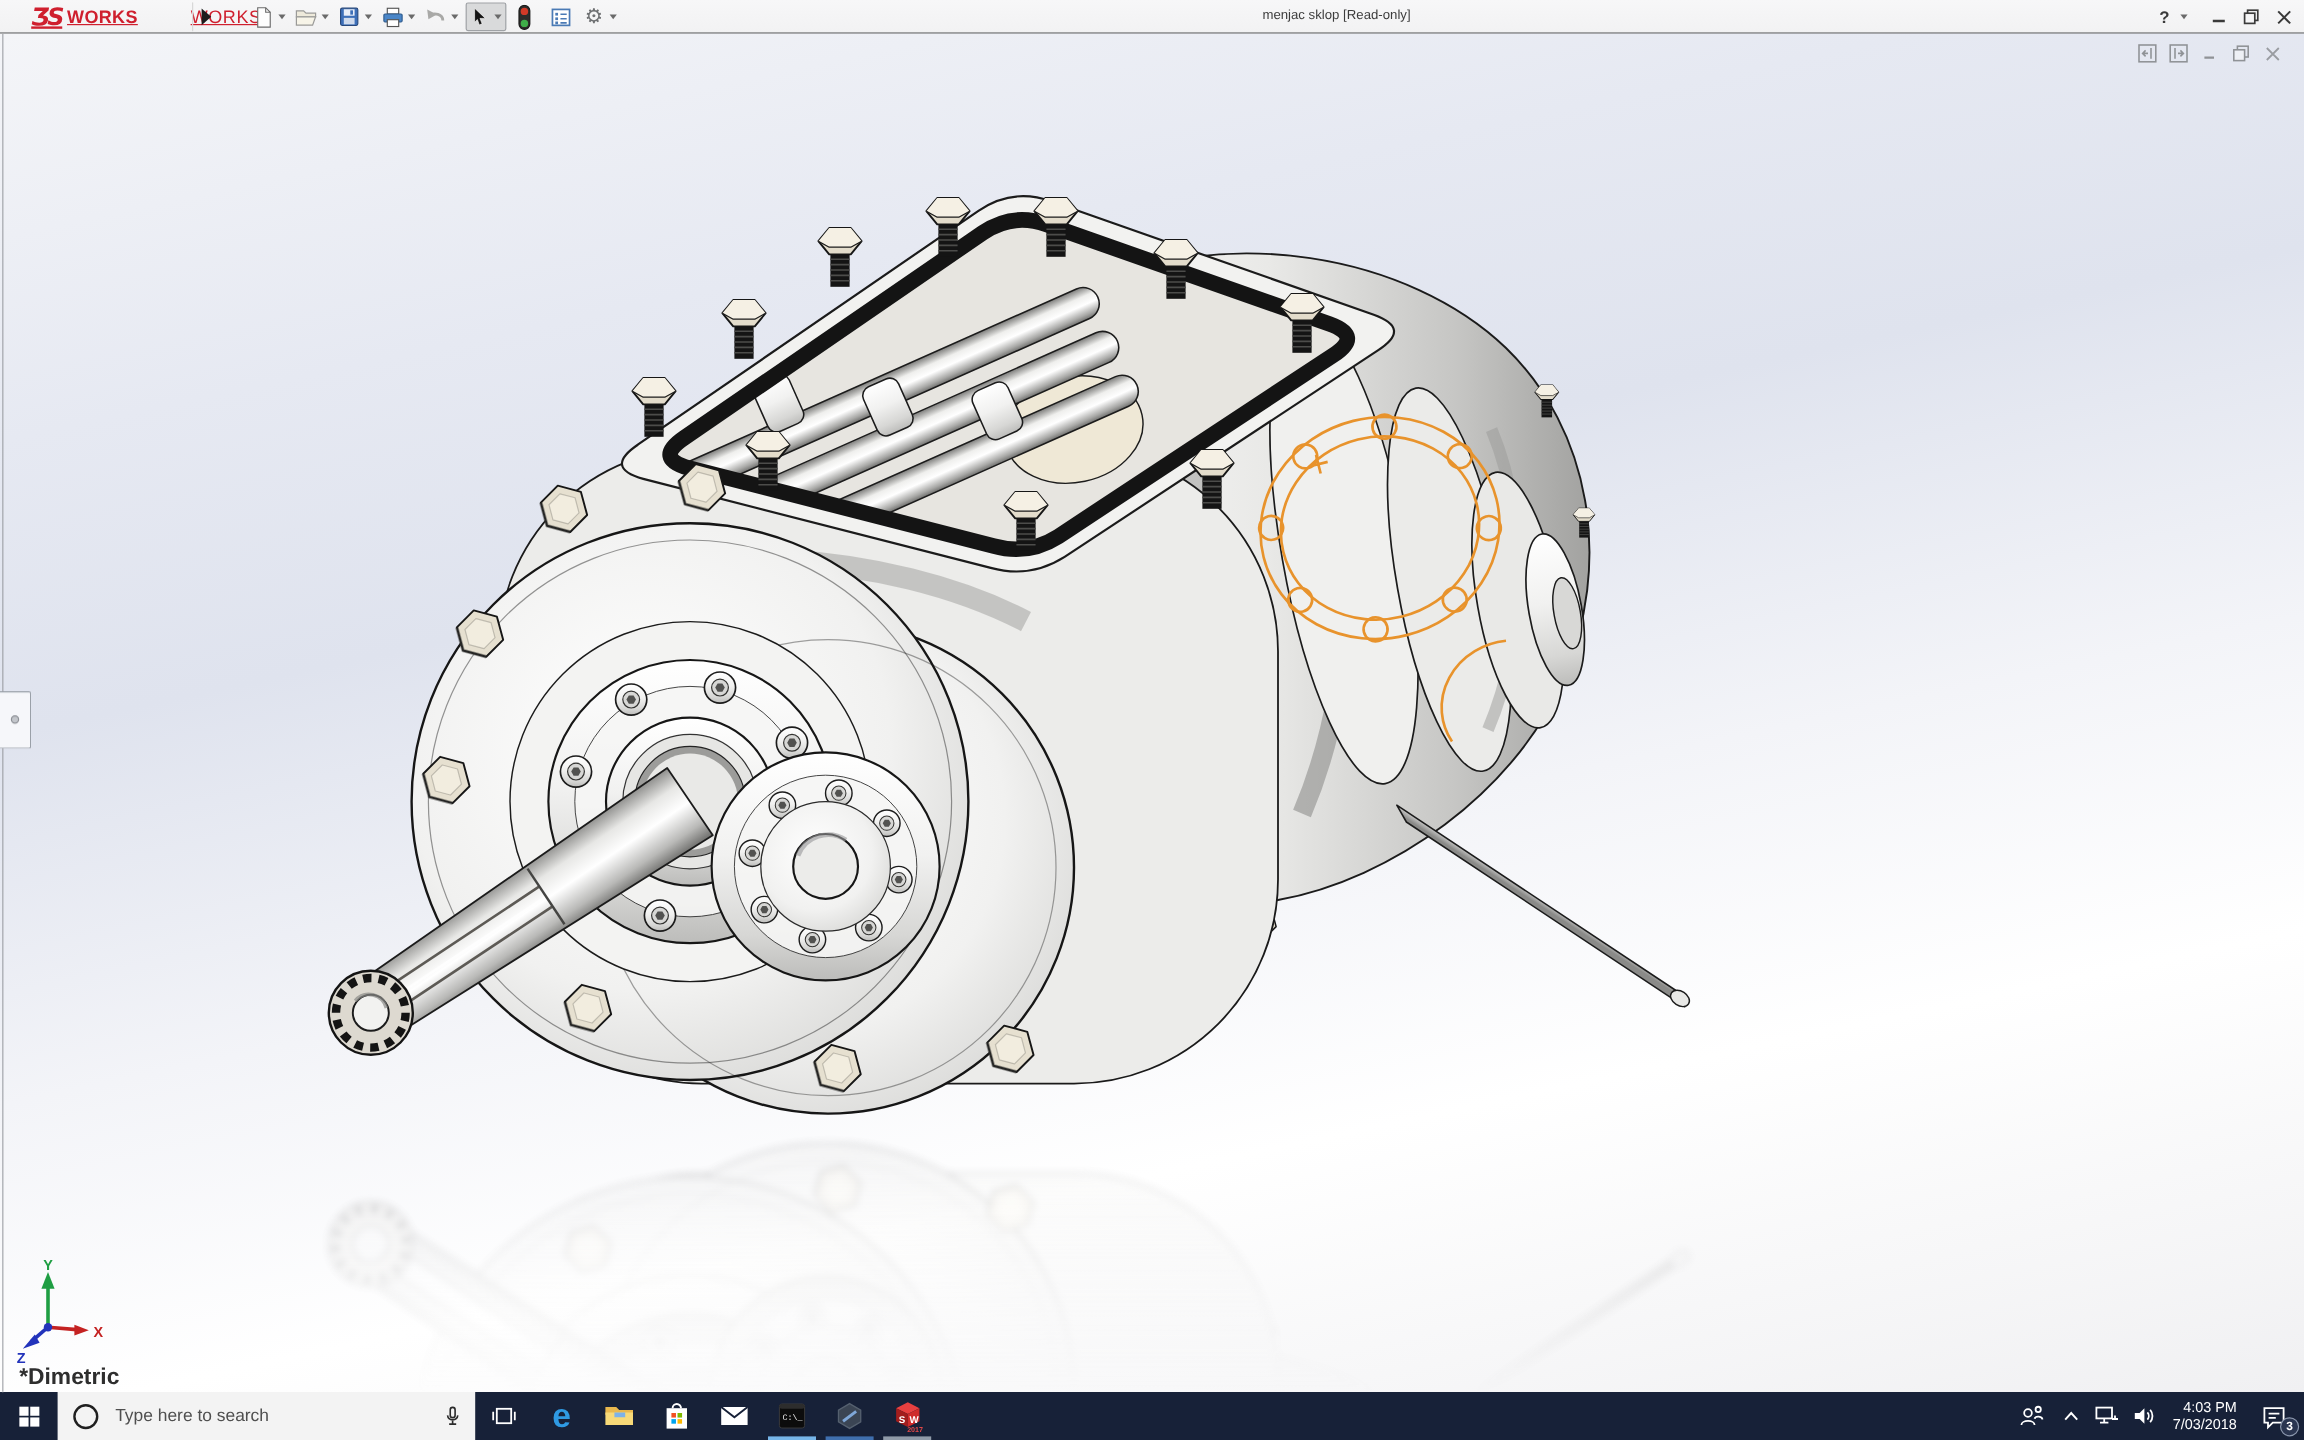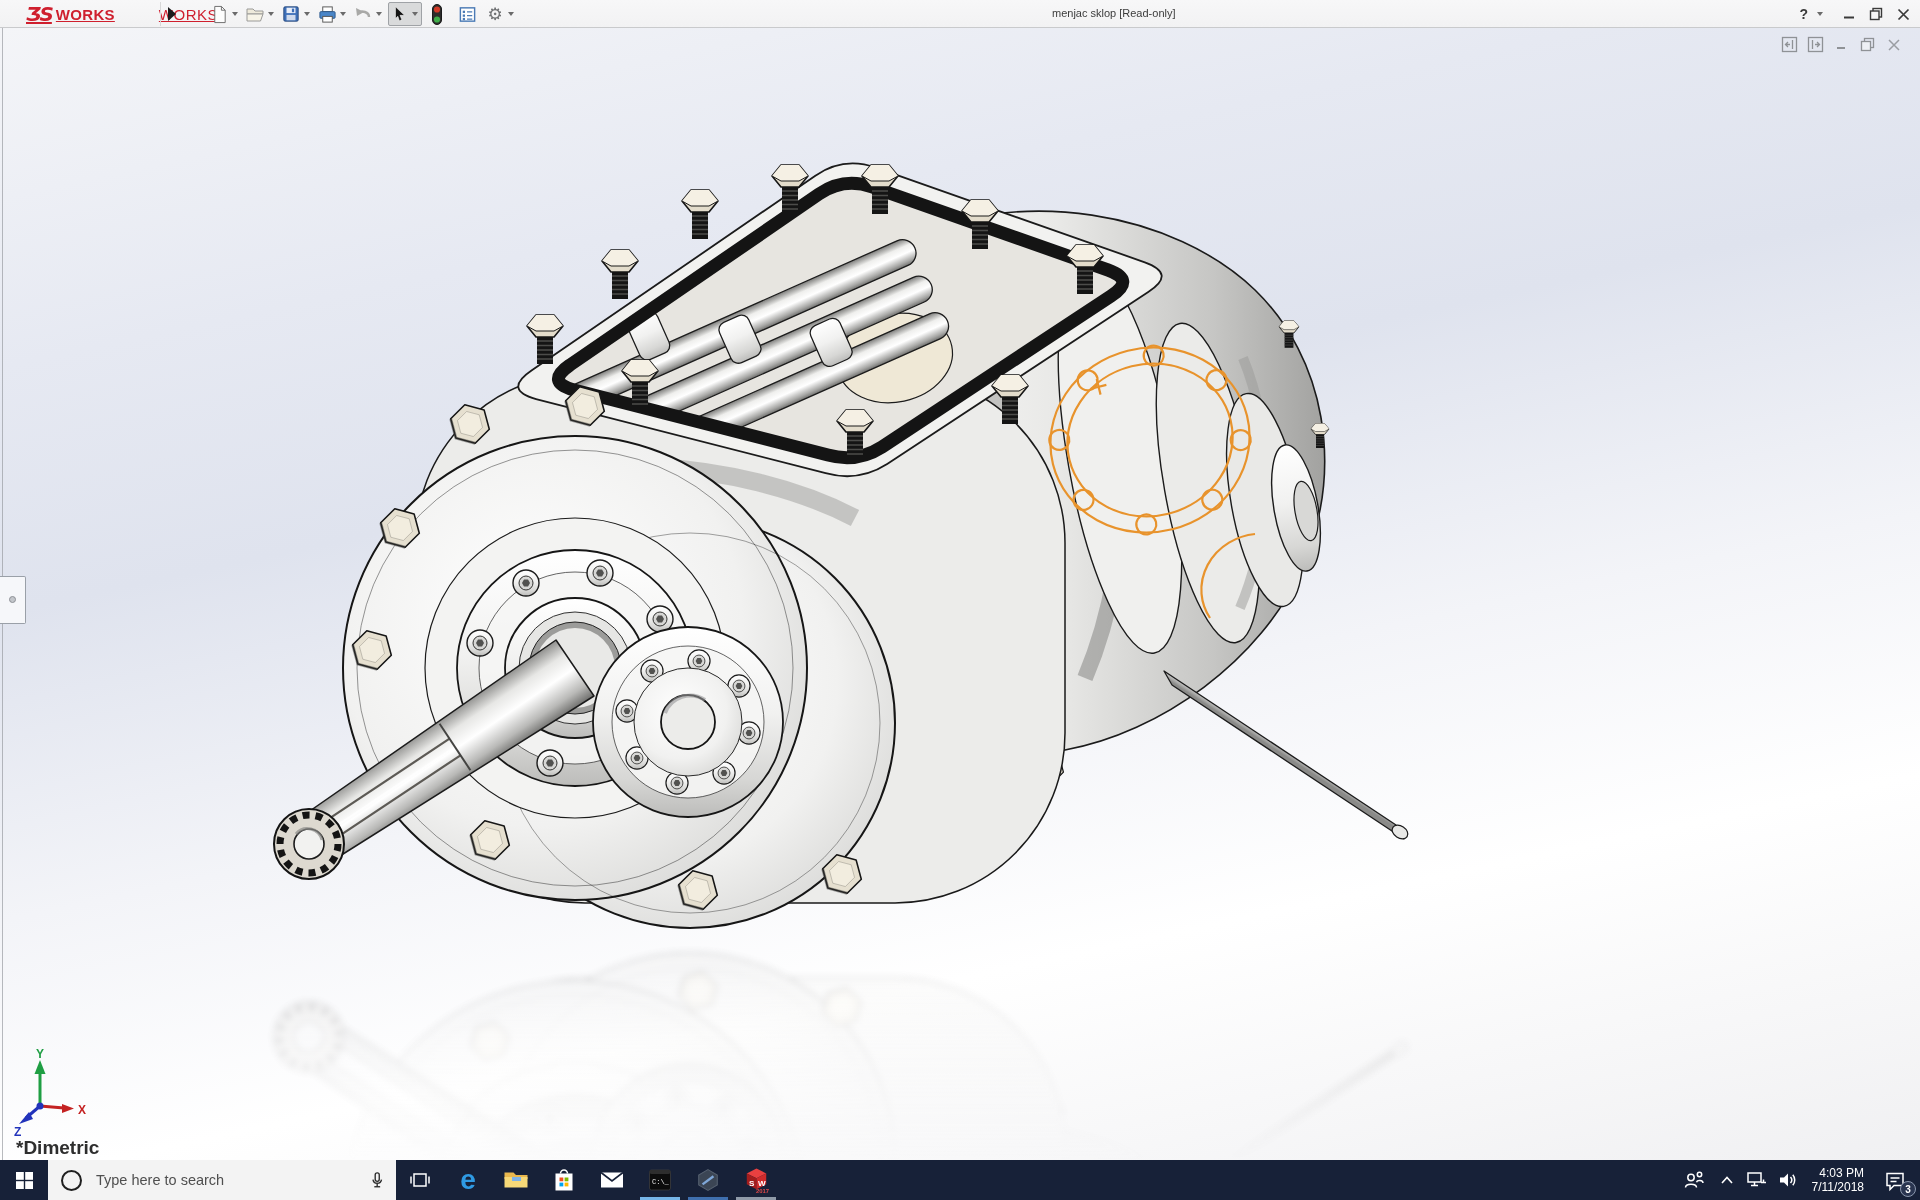--- a/index.html
+++ b/index.html
@@ -550,21 +550,21 @@
         </svg>
       </div>
       <div class="tray-item" style="width:32px">
         <svg width="22" height="20" viewBox="0 0 22 20">
           <polygon points="3,7.5 7,7.5 11,3.5 11,16.5 7,12.5 3,12.5" fill="#fff"></polygon>
           <path d="M13.5 7a4.5 4.5 0 0 1 0 6 M15.8 4.8a8 8 0 0 1 0 10.4" fill="none" stroke="#fff" stroke-width="1.5"></path>
         </svg>
       </div>
       <div class="clock">
         <div>4:03 PM</div>
-        <div>7/11/2018</div>
+        <div>7/03/2018</div>
       </div>
       <div class="tray-item" style="width:42px">
         <svg width="23" height="23" viewBox="0 0 23 23" fill="none" stroke="#fff" stroke-width="1.5">
           <path d="M3 4.5h16v12h-9l-4 4v-4H3z"></path>
           <path d="M6.5 9h9M6.5 12.5h6"></path>
         </svg>
         <div class="badge">3</div>
       </div>
     </div>
   </div>

